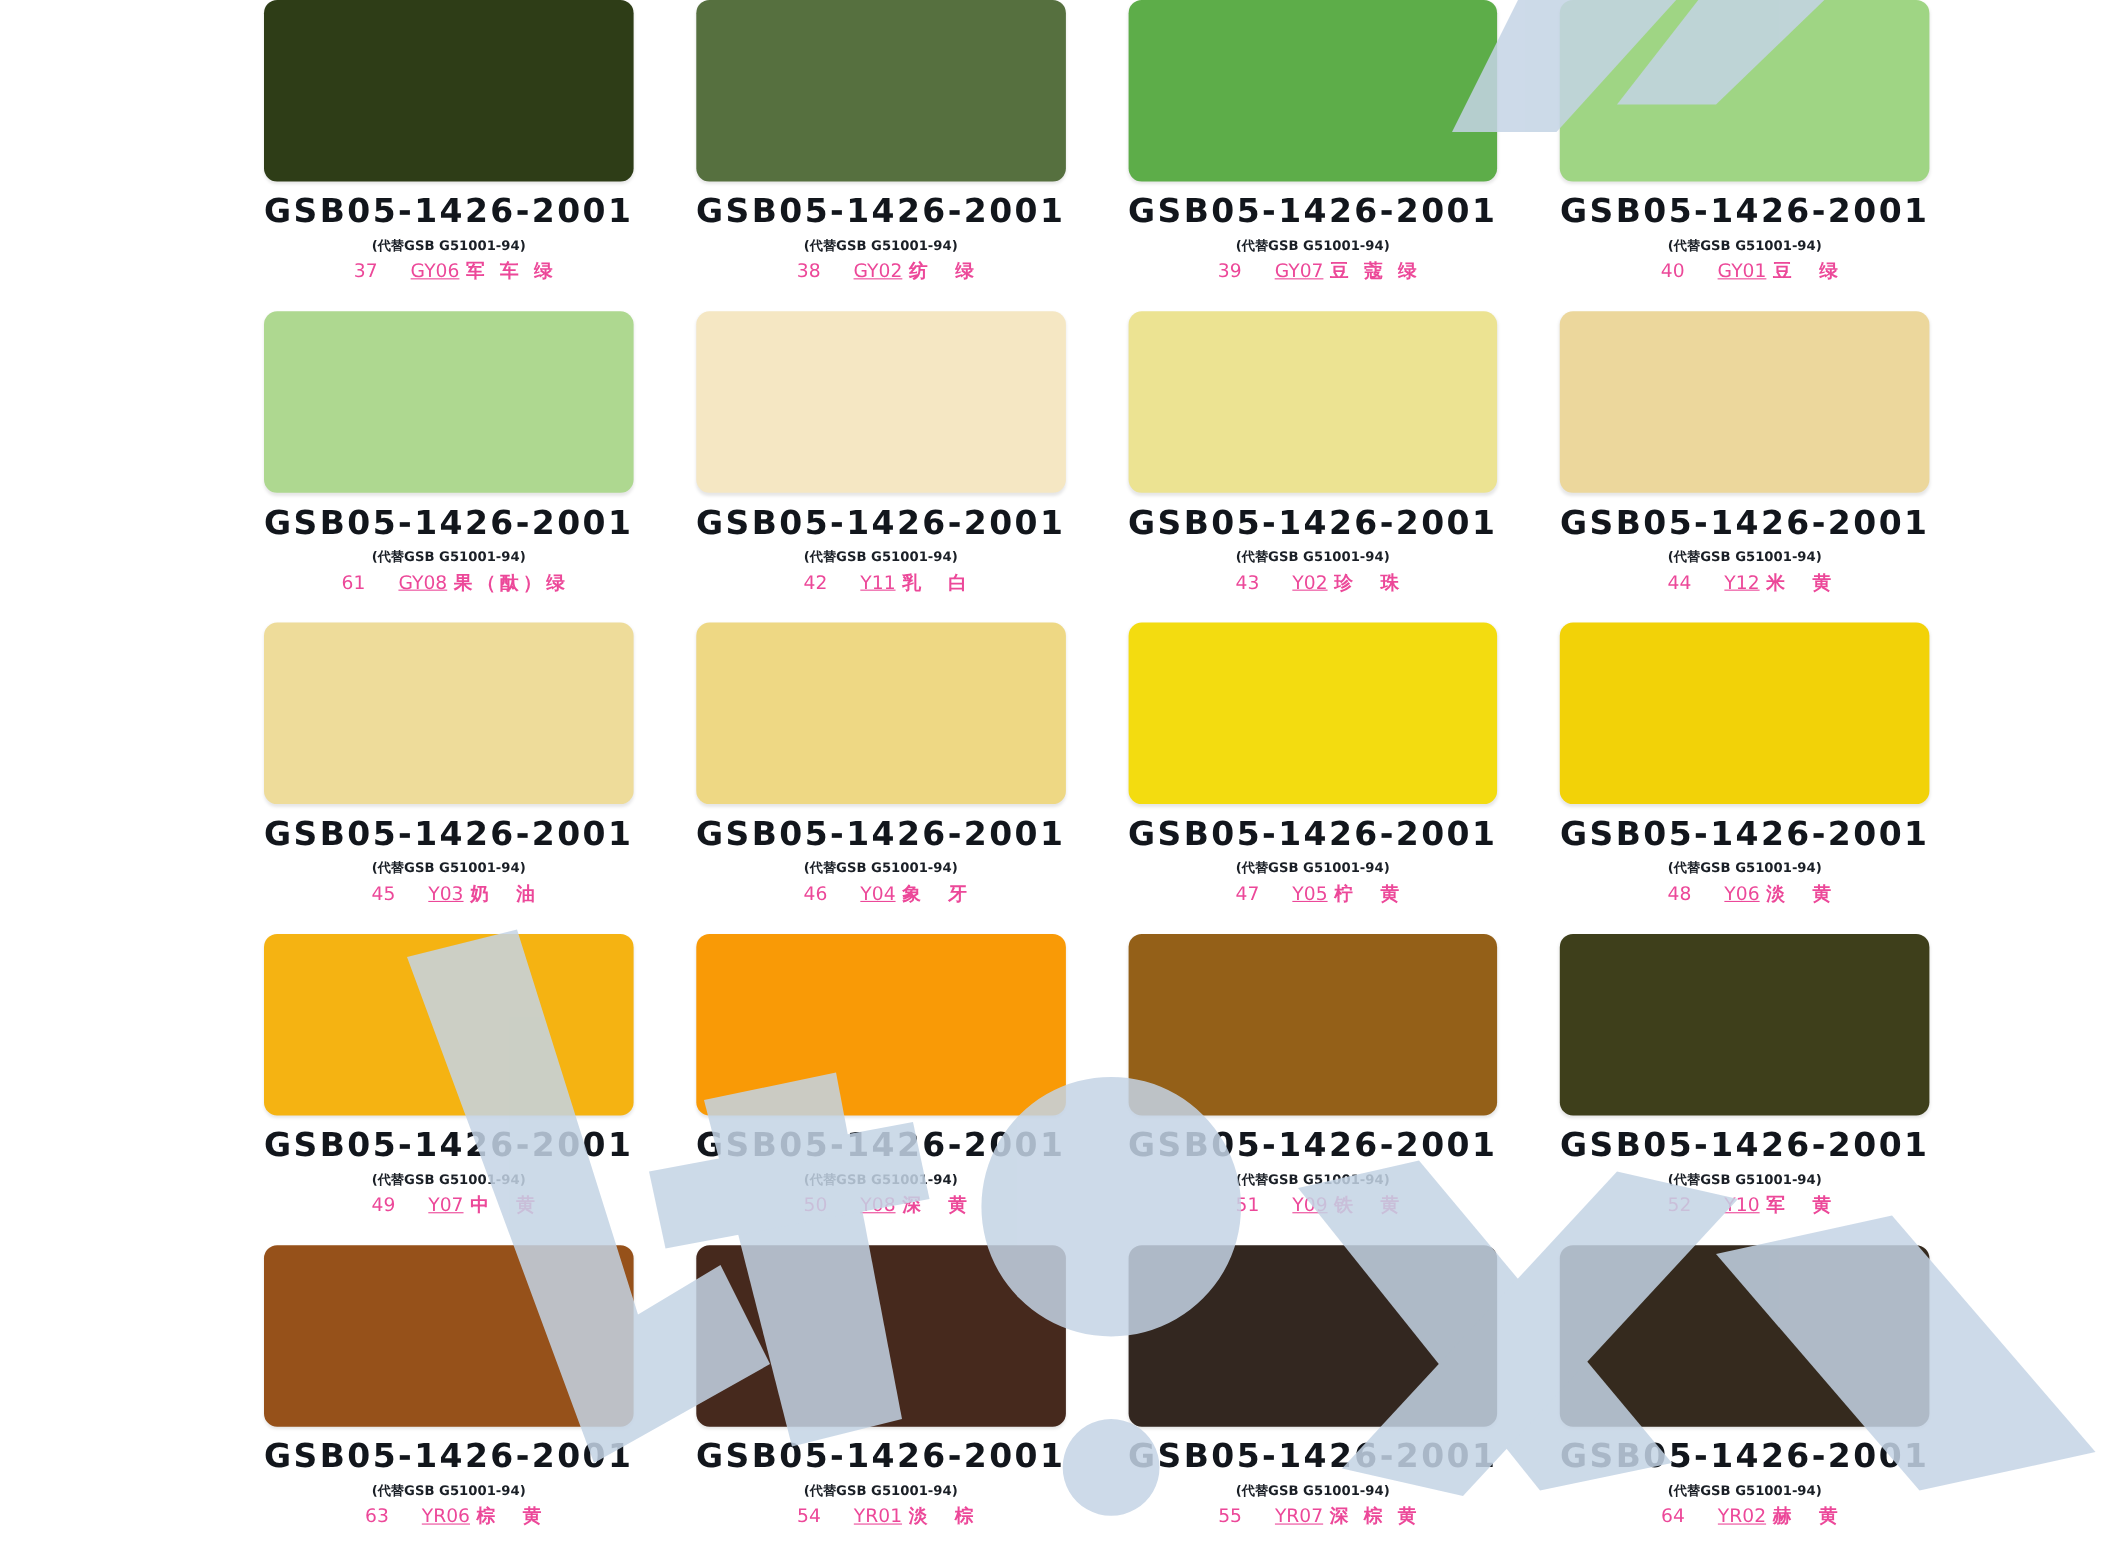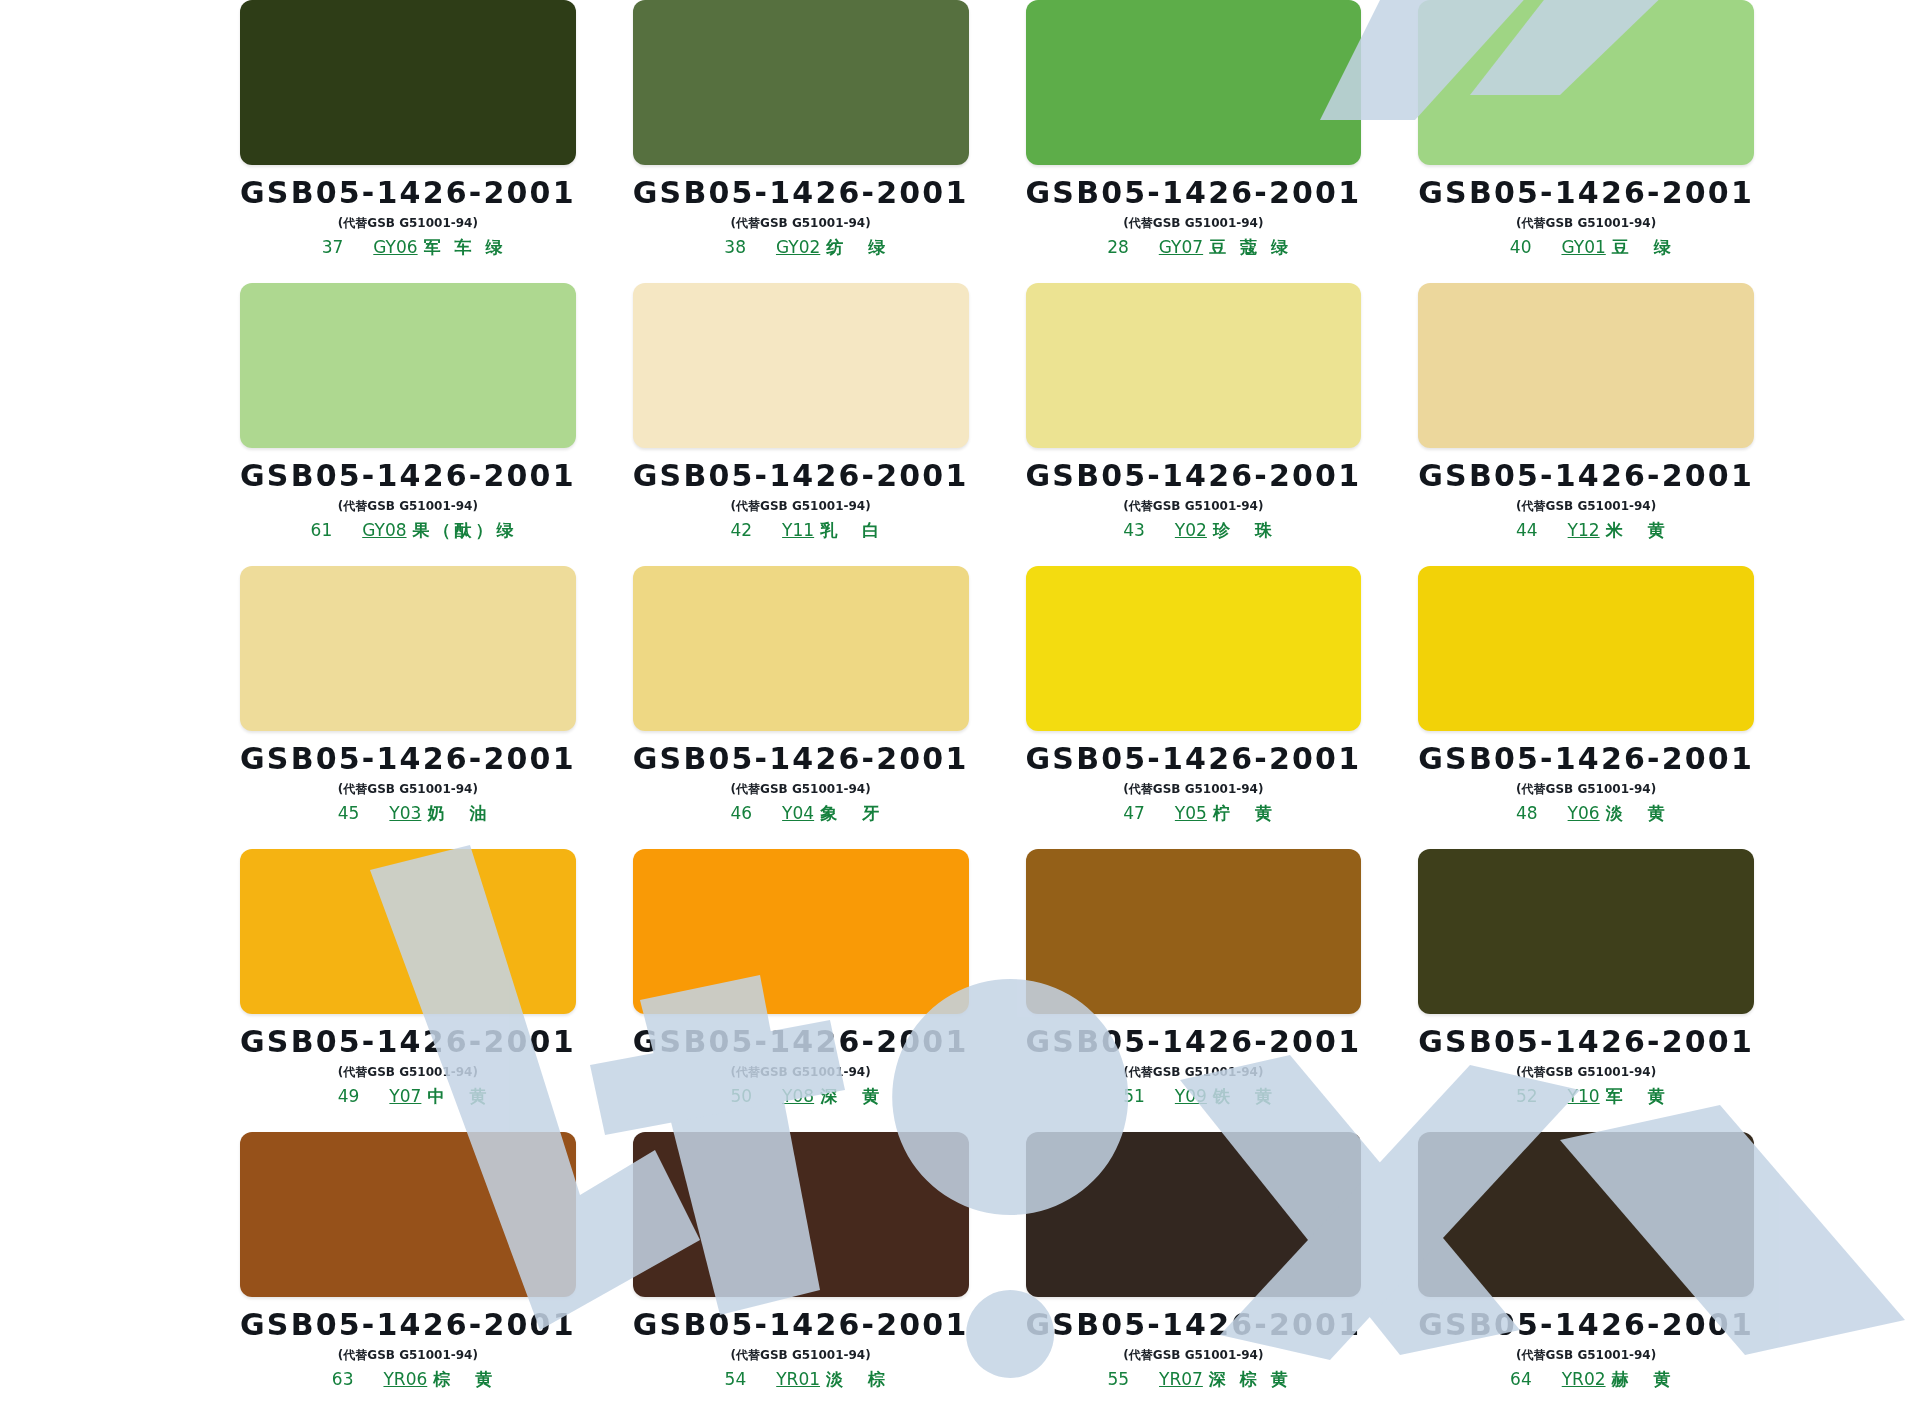--- a/index.html
+++ b/index.html
@@ -79,21 +79,21 @@
     letter-spacing:0px;
     color:#1a1f26;
     white-space:nowrap;
   }
 
   .nameline {
     margin-top:10px;
     font-family:"DejaVu Sans", sans-serif;
     font-size:17px;
     font-weight:500;
-    color:#15803d;
+    color:#ec4899;
     white-space:nowrap;
     display:flex;
     justify-content:center;
     align-items:baseline;
   }
   .num { display:inline-block; min-width:34px; text-align:right; }
   .sep { display:inline-block; width:30px; }
   .ccode { display:inline-block;text-decoration:underline; }
   .cname { display:inline-block; margin-left:6px; letter-spacing:4px;font-weight:bold; }
 </style>
@@ -150,21 +150,21 @@
             <span class="cname">纺　绿</span>
           </div>
         </div>
       </div>
       <div class="cell">
         <div class="swatch" style="background: rgb(93, 173, 73);"></div>
         <div class="labels">
           <div class="code">GSB05-1426-2001</div>
           <div class="substitute">(代替GSB G51001-94)</div>
           <div class="nameline">
-            <span class="num">28</span>
+            <span class="num">39</span>
             <span class="sep"></span>
             <span class="ccode">GY07</span>
             <span class="cname">豆 蔻 绿</span>
           </div>
         </div>
       </div>
       <div class="cell">
         <div class="swatch" style="background: rgb(159, 213, 132);"></div>
         <div class="labels">
           <div class="code">GSB05-1426-2001</div>

